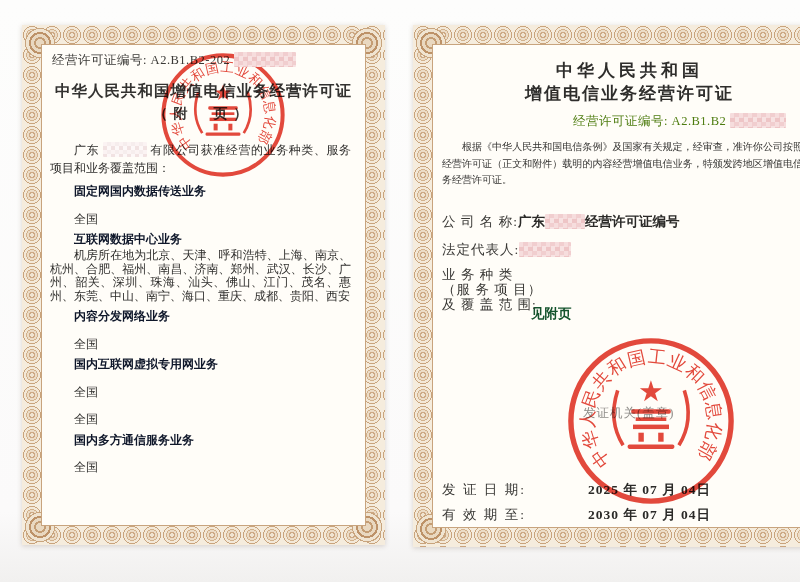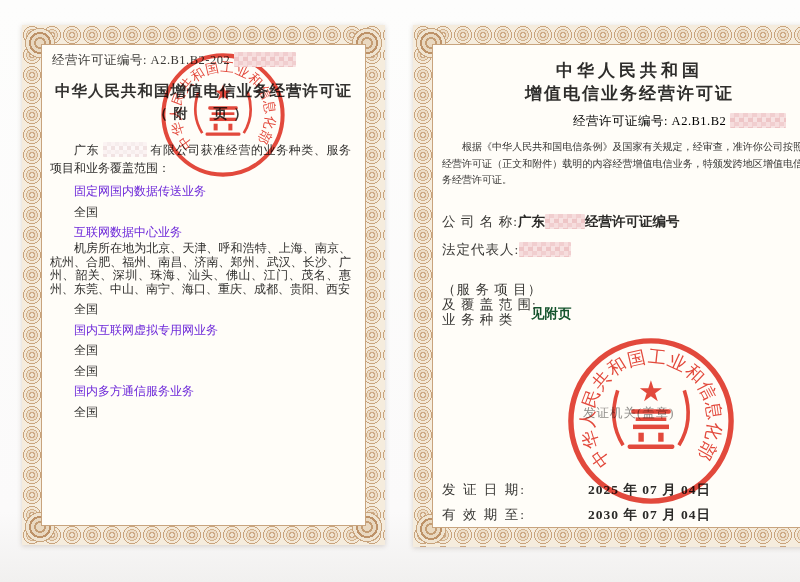--- a/index.html
+++ b/index.html
@@ -31,34 +31,34 @@
   .corner.tl{left:2px;top:2px;} .corner.tr{right:2px;top:2px;}
   .corner.bl{left:2px;bottom:2px;} .corner.br{right:2px;bottom:2px;}
 
   
   .lic-no-left{position:absolute;left:10px;top:7px;font-size:12.5px;letter-spacing:.5px;color:#3a3936;}
   .l-title{position:absolute;left:0;right:0;top:36px;text-align:center;font-size:15.5px;font-weight:600;letter-spacing:1px;color:#333230;}
   .l-sub{position:absolute;left:0;right:0;top:60px;text-align:center;font-size:14px;font-weight:600;letter-spacing:6px;color:#3a3936;}
   .intro{position:absolute;left:8px;right:14px;top:96px;margin:0;font-size:12px;line-height:18px;text-align:justify;text-indent:2em;}
   .services{position:absolute;left:8px;right:14px;top:140px;font-size:12px;line-height:13.5px;}
   .svc{margin-bottom:7px;}
-  .svc-name{margin-left:2em;font-weight:400;color:#6d28d9;}
-  .svc-cov{margin-left:2em;margin-top:7px;}
+  .svc-name{margin-left:2em;font-weight:700;color:#0f172a;}
+  .svc-cov{margin-left:2em;margin-top:14px;}
   .svc-cov-para{margin-left:0;margin-top:2.5px;text-indent:2em;text-align:justify;}
 
   
   .r-title1{position:absolute;left:0;right:0;top:14px;text-align:center;font-size:17px;font-weight:700;letter-spacing:4px;color:#2e2d2b;}
   .r-title2{position:absolute;left:0;right:0;top:37px;text-align:center;font-size:17px;font-weight:700;letter-spacing:2px;color:#2e2d2b;}
-  .lic-no-right{position:absolute;left:140px;top:68px;font-size:12.5px;letter-spacing:.5px;color:#000000;}
+  .lic-no-right{position:absolute;left:140px;top:68px;font-size:12.5px;letter-spacing:.5px;color:#4d7c0f;}
   .r-body{position:absolute;left:9px;right:13px;top:94px;margin:0;font-size:10px;line-height:16.5px;text-align:justify;text-indent:2em;color:#333230;}
   .field{position:absolute;left:9px;font-size:13.5px;color:#3a3936;}
   .field .lbl{letter-spacing:1px;}
   .field .val{font-weight:700;color:#2b2a28;}
   .f-company{top:168px;} .f-legal{top:196px;}
-  .f-biz{top:221px;margin-top:45px;} .f-svcitem{top:236px;} .f-cover{top:251px;}
+  .f-biz{top:221px;} .f-svcitem{top:236px;} .f-cover{top:251px;}
   .biz-val{position:absolute;left:98px;top:220px;font-size:13.5px;font-weight:700;color:#14532d;margin-top:40px;}
   .issuer{position:absolute;left:150px;top:360px;font-size:12.5px;color:#8f8d89;letter-spacing:1px;z-index:1;}
   .daterow{position:absolute;left:9px;font-size:13.5px;color:#3a3936;}
   .d1{top:436px;} .d2{top:461px;font-family:Liberation Serif, serif;}
   .daterow .dval{position:absolute;left:146px;top:0;font-weight:600;letter-spacing:1px;color:#2b2a28;white-space:nowrap;}
   .daterow .dlbl{letter-spacing:2px;}
 
   
   .seal{position:absolute;color:#e0392c;mix-blend-mode:multiply;opacity:.92;z-index:5;pointer-events:none;}
   .seal svg{width:100%;height:100%;display:block;}
@@ -99,20 +99,21 @@
     <div class="services">
       <div class="svc">
         <div class="svc-name">固定网国内数据传送业务</div>
         <div class="svc-cov">全国</div>
       </div>
       <div class="svc">
         <div class="svc-name">互联网数据中心业务</div>
         <div class="svc-cov-para">机房所在地为北京、天津、呼和浩特、上海、南京、杭州、合肥、福州、南昌、济南、郑州、武汉、长沙、广州、韶关、深圳、珠海、汕头、佛山、江门、茂名、惠州、东莞、中山、南宁、海口、重庆、成都、贵阳、西安</div>
       </div>
       <div class="svc">
+        <div class="svc-name">内容分发网络业务</div>
         <div class="svc-cov">全国</div>
       </div>
       <div class="svc">
         <div class="svc-name">国内互联网虚拟专用网业务</div>
         <div class="svc-cov">全国</div>
       </div>
       <div class="svc">
         <div class="svc-cov">全国</div>
       </div>
       <div class="svc">

